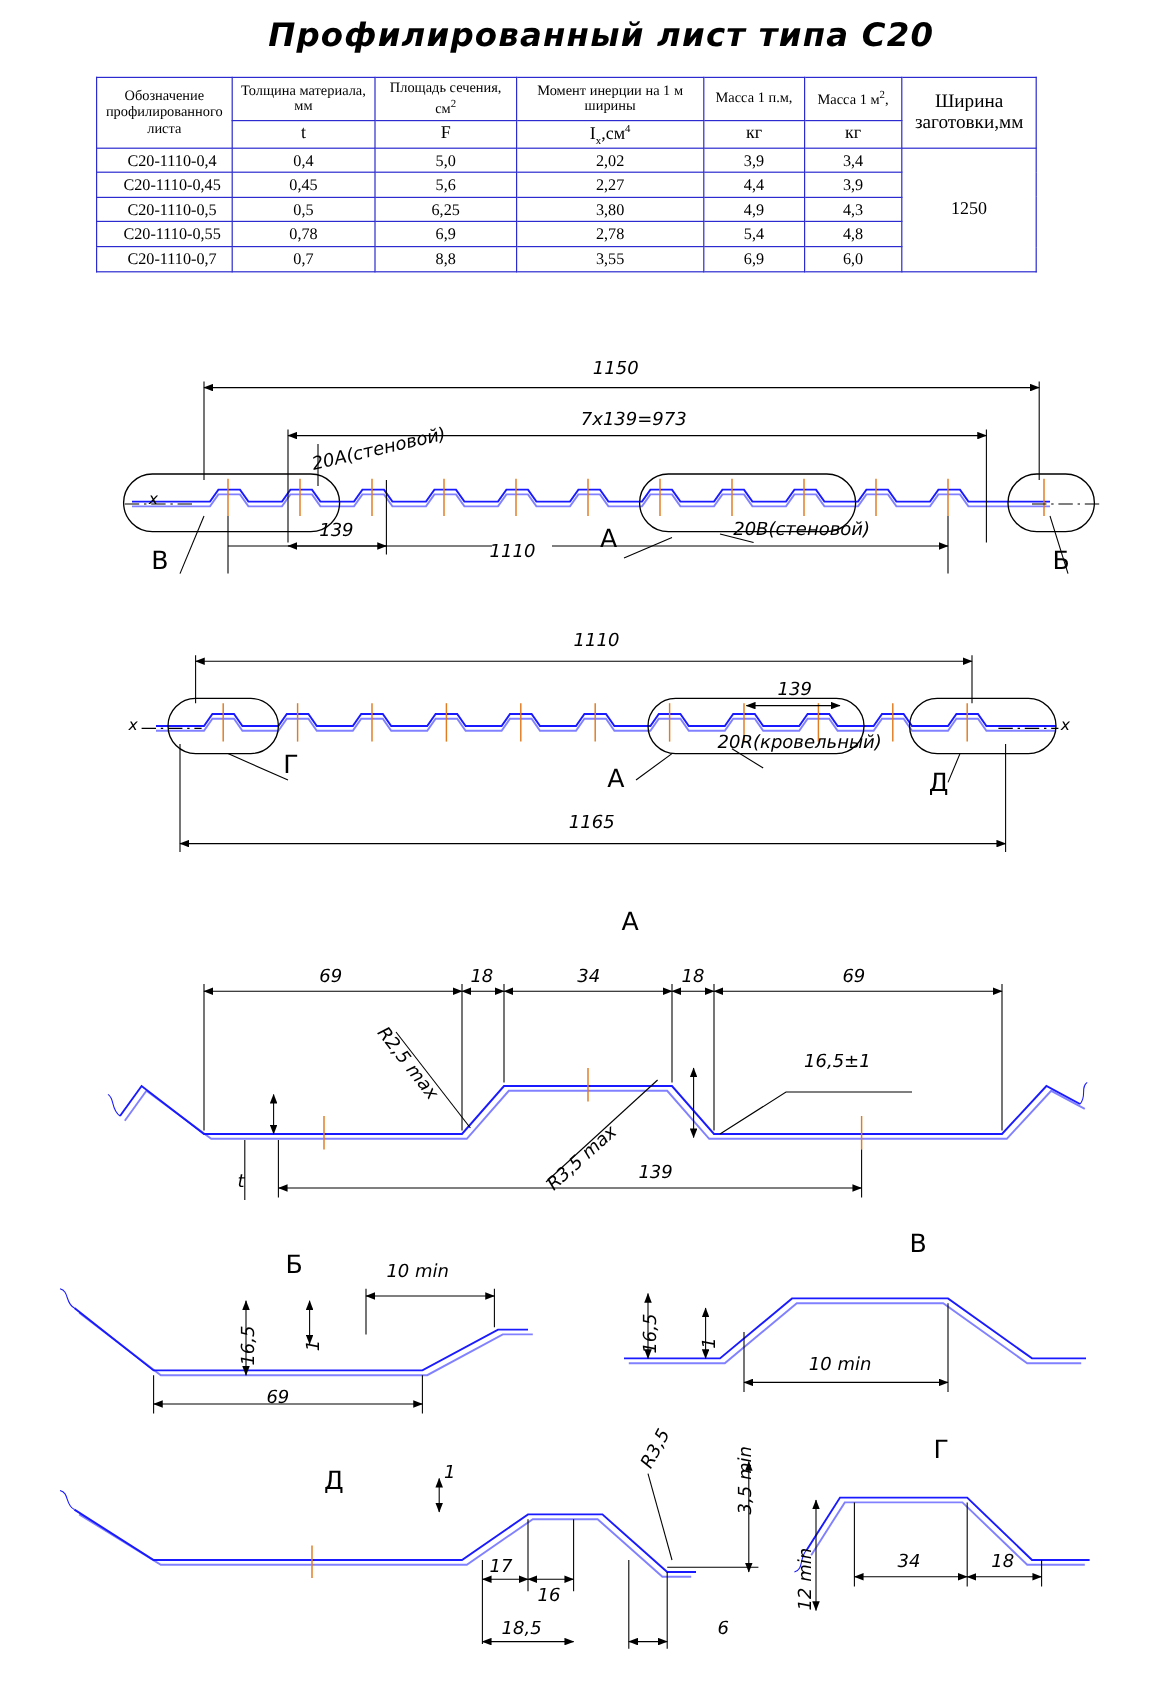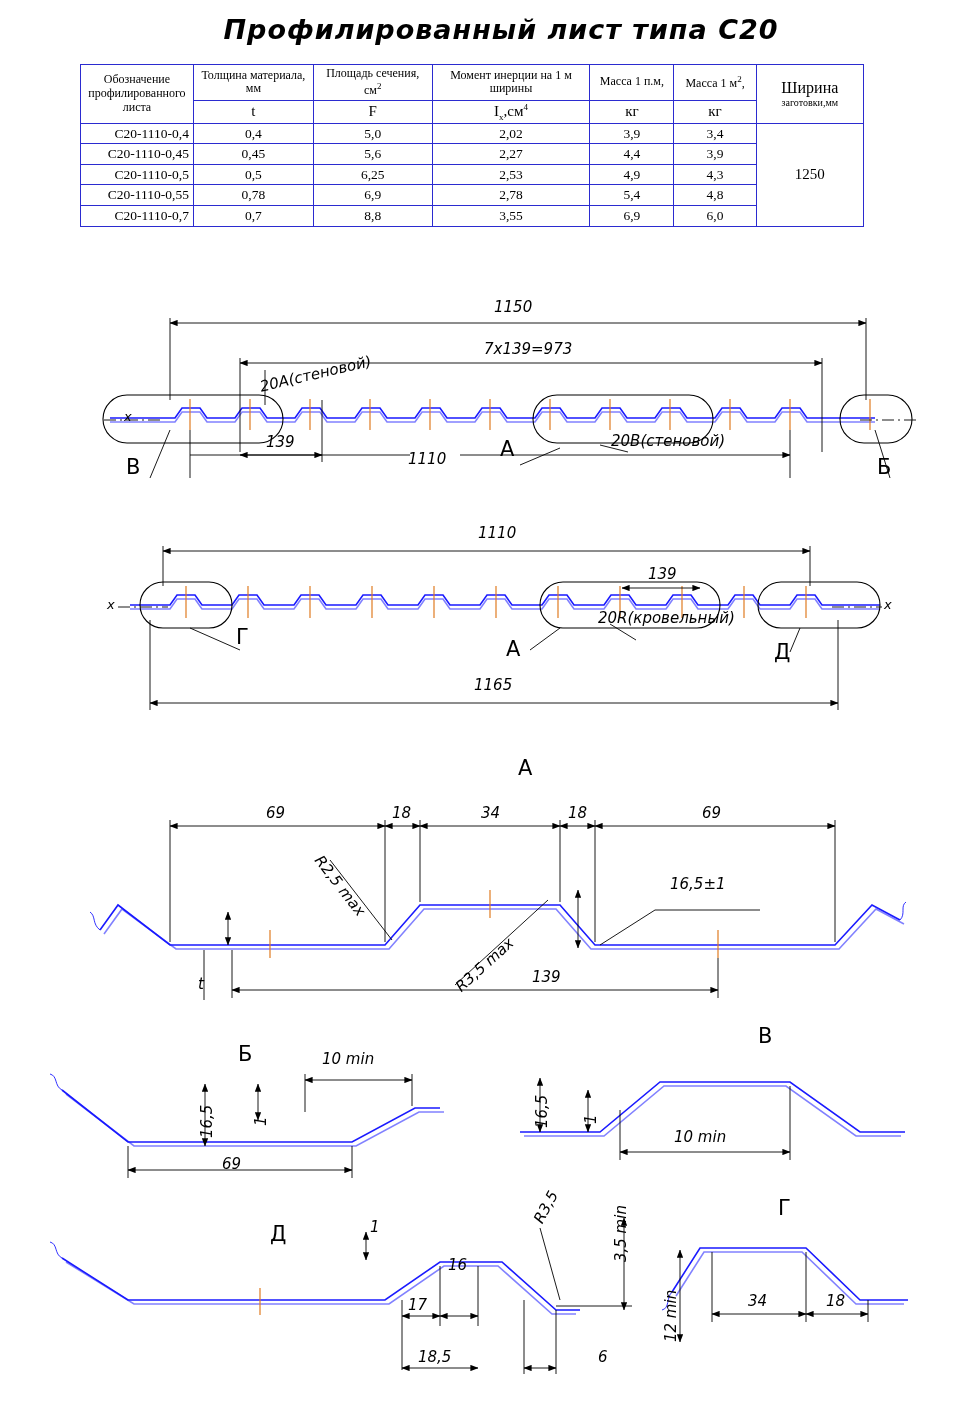--- a/index.html
+++ b/index.html
@@ -22,21 +22,21 @@
   .tbl td,.tbl th{
     border:1px solid #2b2bd0;
     padding:2px 4px;
     text-align:center;
     vertical-align:middle;
     font-weight:normal;
     line-height:1.15;
   }
   .tbl .hdr-small{font-size:12px;}
   .tbl .hdr-big{font-size:15px;}
-  .tbl td.left{text-align:right;padding-left:17px;font-size:13.5px;}
+  .tbl td.left{text-align:center;padding-left:17px;font-size:13.5px;}
   .tbl .sub{font-size:15px;padding:1px 0;}
   .sup{font-size:9px;vertical-align:super;}
   .sub-i{font-size:9px;vertical-align:sub;}
   
   .draw{position:absolute;left:0;top:0;width:970px;height:1414px;pointer-events:none;}
   .lbl{
     position:absolute;font-family:"DejaVu Sans",sans-serif;
     font-style:italic;font-size:15px;white-space:nowrap;
   }
   .lbl.big{font-size:21px;font-style:normal;}
@@ -53,21 +53,21 @@
   <tbody>
       <tr>
     <td rowspan="2" class="hdr-small" style="width:105px;height:42px;">Обозначение профилированного листа</td>
     <td class="hdr-small" style="width:120px;margin-left:20px;">Толщина материала, мм</td>
     <td class="hdr-small" style="width:120px;"><span>Площадь сечения, см</span><span class="sup">2</span></td>
     <td class="hdr-small" style="width:166px;">Момент инерции на 1 м ширины</td>
     <td class="hdr-small" style="width:82px;">Масса 1 п.м,</td>
     <td class="hdr-small" style="width:80px;"><span>Масса 1 м</span><span class="sup">2</span>,</td>
     <td rowspan="2" class="hdr-big" style="width:105px;">
       <div style="font-size:16px;">Ширина</div>
-          <div style="font-size:10px;">заготовки,мм</div>
+          <div style="font-size:16px;">заготовки,мм</div>
     </td>
   </tr>
   <tr>
     <td class="sub">t</td>
     <td class="sub">F</td>
     <td class="sub">I<span class="sub-i">x</span>,см<span class="sup">4</span></td>
     <td class="sub">кг</td>
     <td class="sub">кг</td>
   </tr>
   <tr>
@@ -84,21 +84,21 @@
     <td>0,45</td>
     <td>5,6</td>
     <td>2,27</td>
     <td>4,4</td>
     <td>3,9</td>
   </tr>
   <tr>
     <td class="left">С20-1110-0,5</td>
     <td>0,5</td>
     <td>6,25</td>
-    <td>2,53</td>
+    <td>3,80</td>
     <td>4,9</td>
     <td>4,3</td>
   </tr>
   <tr>
     <td class="left">С20-1110-0,55</td>
     <td>0,78</td>
     <td>6,9</td>
     <td>2,78</td>
     <td>5,4</td>
     <td>4,8</td>
@@ -375,21 +375,21 @@
 <div class="lbl" style="left:222px;top:1155px;">69</div>
 
 <div class="lbl big" style="left:758px;top:1024px;">В</div>
 <div class="lbl rot90" style="left:533px;top:1128px;">16,5</div>
 <div class="lbl rot90" style="left:582px;top:1124px;">1</div>
 <div class="lbl" style="left:674px;top:1128px;">10 min</div>
 
 <div class="lbl big" style="left:270px;top:1222px;">Д</div>
 <div class="lbl" style="left:370px;top:1218px;">1</div>
 <div class="lbl" style="left:408px;top:1296px;">17</div>
-<div class="lbl" style="left:448px;top:1256px;text-align:center;">16</div>
+<div class="lbl" style="left:448px;top:1320px;text-align:center;">16</div>
 <div class="lbl" style="left:418px;top:1348px;">18,5</div>
 <div class="lbl" style="left:598px;top:1348px;">6</div>
 <div class="lbl rotm" style="left:530px;top:1218px;transform:rotate(-62deg);">R3,5</div>
 <div class="lbl rot90" style="left:612px;top:1262px;">3,5 min</div>
 
 <div class="lbl big" style="left:778px;top:1196px;">Г</div>
 <div class="lbl rot90" style="left:662px;top:1342px;">12 min</div>
 <div class="lbl" style="left:748px;top:1292px;">34</div>
 <div class="lbl" style="left:826px;top:1292px;">18</div>
 

